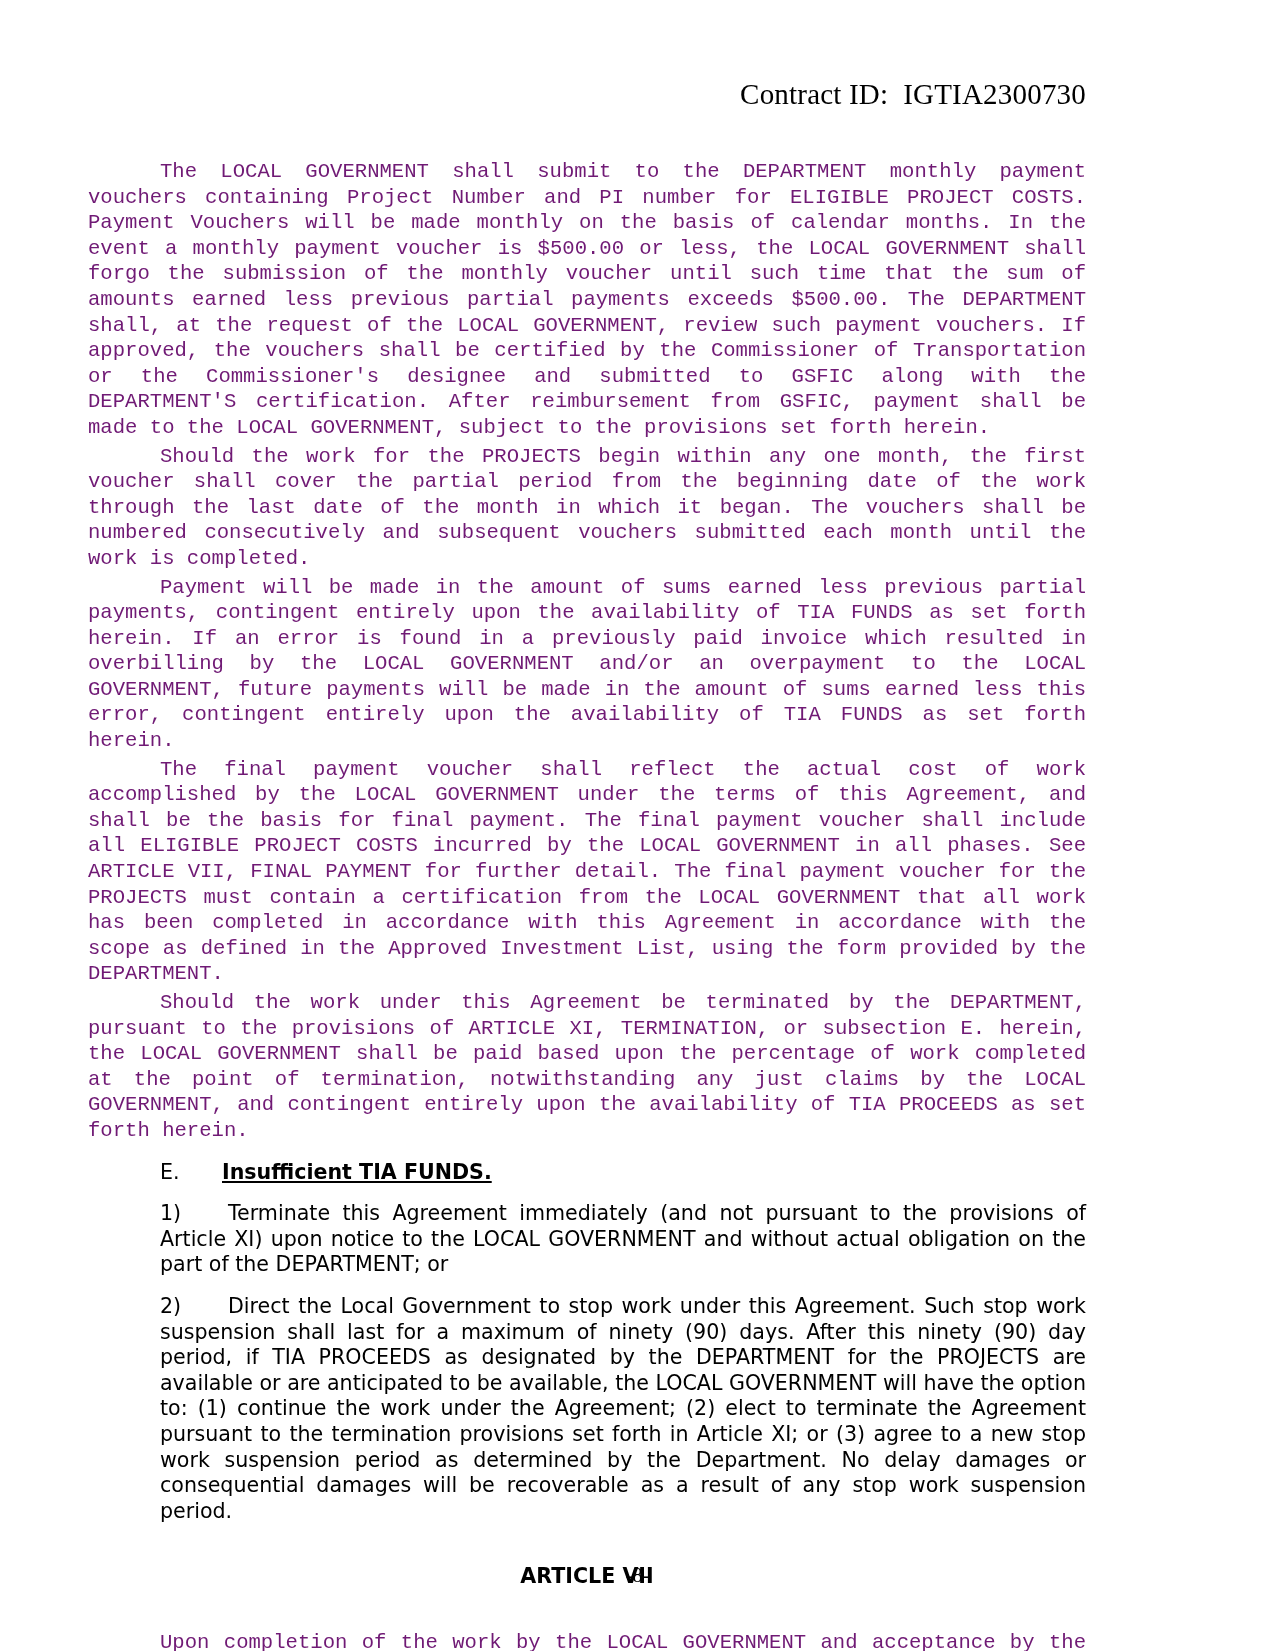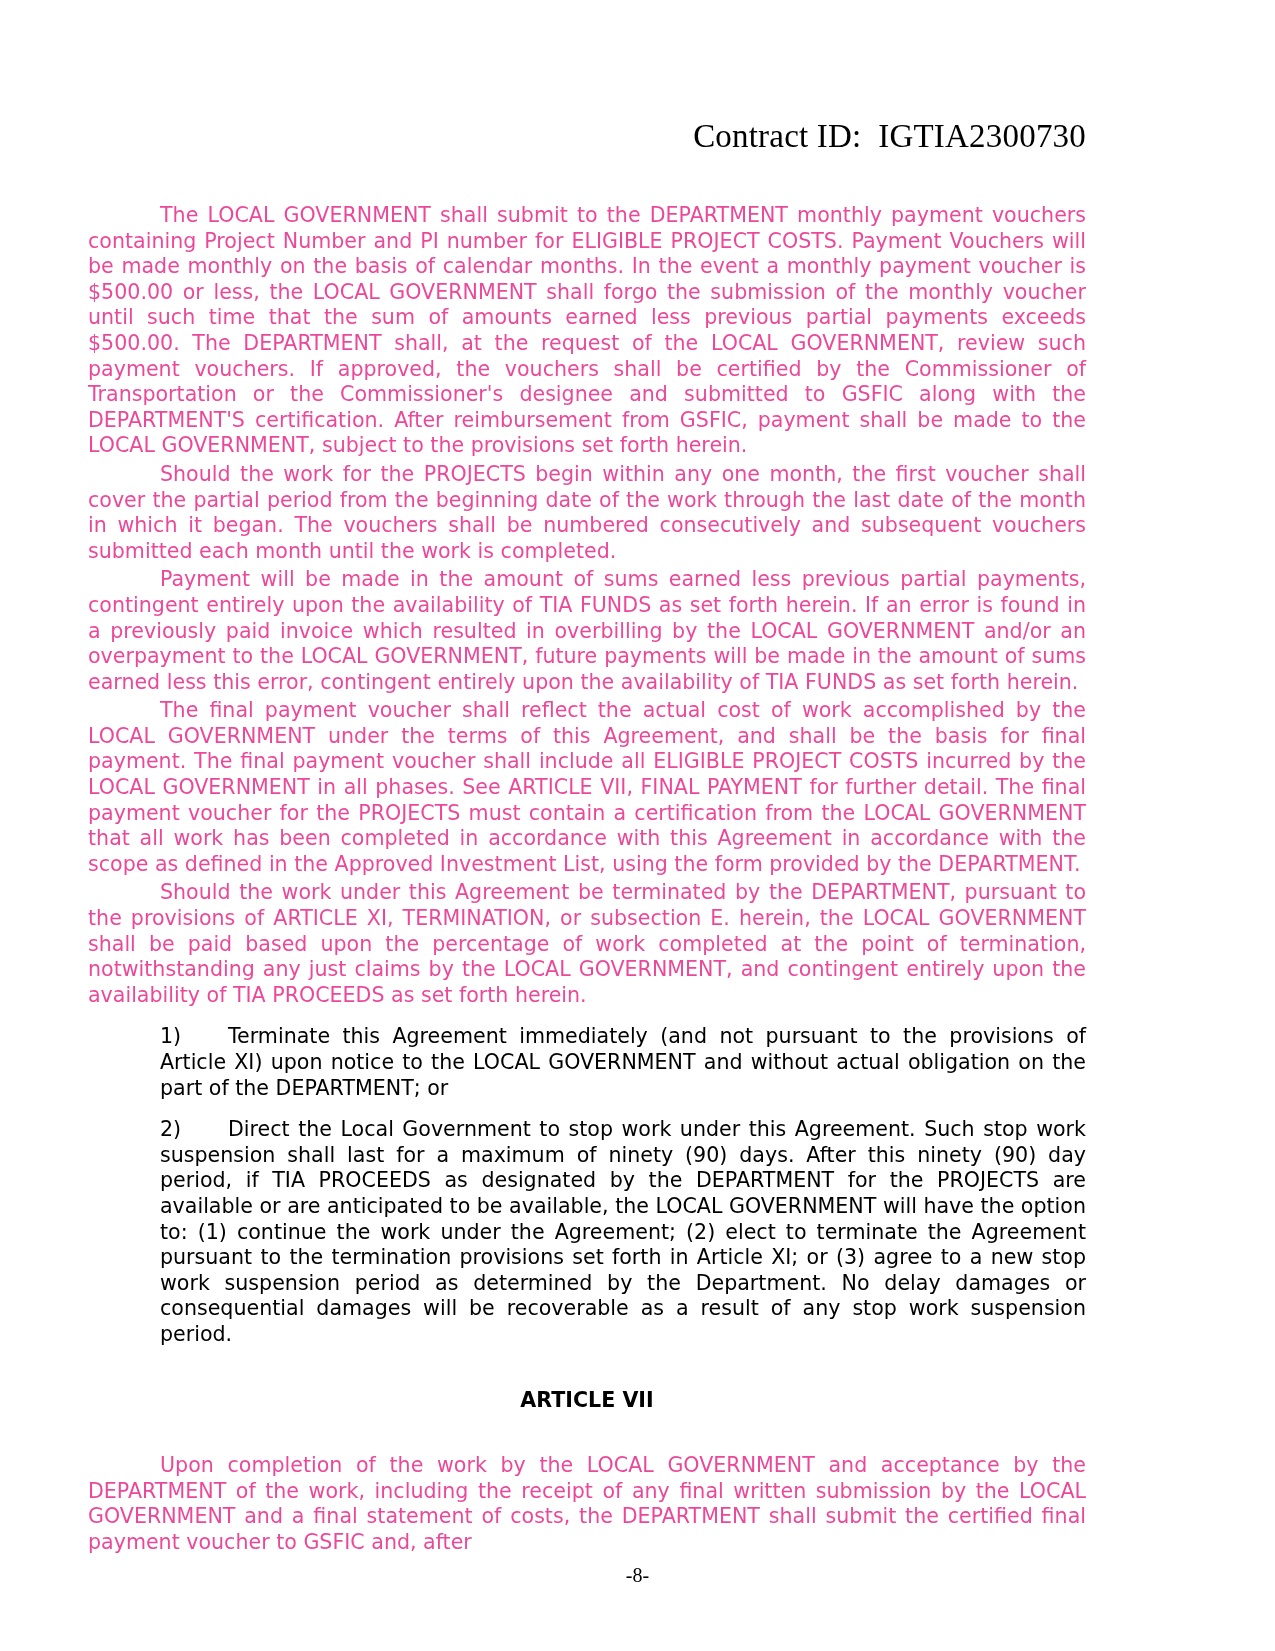--- a/index.html
+++ b/index.html
@@ -19,36 +19,37 @@
     overflow: hidden;
   }
   .content {
     position: absolute;
     left: 88px;
     top: 0;
     width: 998px;
   }
   .contract-id {
     font-family: "Liberation Serif", serif;
-    font-size: 33px;
+    font-size: 29px;
     color: #000000;
     text-align: right;
     letter-spacing: 0.2px;
-    padding-top: 118px;
+    padding-top: 78px;
     white-space: pre;
   }
   .body-text {
     font-size: 20.6px;
     line-height: 25.6px;
-    color: #ec4899;
+    color: #701a75;
     text-align: justify;
     text-justify: inter-word;
     margin: 0;
     -webkit-hyphens: none;
     hyphens: none;
+    font-family: Liberation Mono, monospace;
   }
   .para {
     text-indent: 72px;
     margin-top: 0;
   }
   .para + .para {
     margin-top: 3px;
   }
   .first-para {
     margin-top: 48px;
@@ -128,20 +129,23 @@
     <p class="body-text para first-para">The LOCAL GOVERNMENT shall submit to the DEPARTMENT monthly payment vouchers containing Project Number and PI number for ELIGIBLE PROJECT COSTS. Payment Vouchers will be made monthly on the basis of calendar months.  In the event a monthly payment voucher is $500.00 or less, the LOCAL GOVERNMENT shall forgo the submission of the monthly voucher until such time that the sum of amounts earned less previous partial payments exceeds $500.00.  The DEPARTMENT shall, at the request of the LOCAL GOVERNMENT, review such payment vouchers.  If approved, the vouchers shall be certified by the Commissioner of Transportation or the Commissioner's designee and submitted to GSFIC along with the DEPARTMENT'S certification.   After reimbursement from GSFIC, payment shall be made to the LOCAL GOVERNMENT, subject to the provisions set forth herein.</p>
 
     <p class="body-text para">Should the work for the PROJECTS begin within any one month, the first voucher shall cover the partial period from the beginning date of the work through the last date of the month in which it began. The vouchers shall be numbered consecutively and subsequent vouchers submitted each month until the work is completed.</p>
 
     <p class="body-text para">Payment will be made in the amount of sums earned less previous partial payments, contingent entirely upon the availability of TIA FUNDS as set forth herein.  If an error is found in a previously paid invoice which resulted in overbilling by the LOCAL GOVERNMENT and/or an overpayment to the LOCAL GOVERNMENT, future payments will be made in the amount of sums earned less this error, contingent entirely upon the availability of TIA FUNDS as set forth herein.</p>
 
     <p class="body-text para">The final payment voucher shall reflect the actual cost of work accomplished by the LOCAL GOVERNMENT under the terms of this Agreement, and shall be the basis for final payment.   The final payment voucher shall include all ELIGIBLE PROJECT COSTS incurred by the LOCAL GOVERNMENT in all phases.  See ARTICLE VII, FINAL PAYMENT for further detail.  The final payment voucher for the PROJECTS must contain a certification from the LOCAL GOVERNMENT that all work has been completed in accordance with this Agreement in accordance with the scope as defined in the Approved Investment List, using the form provided by the DEPARTMENT.</p>
 
     <p class="body-text para">Should the work under this Agreement be terminated by the DEPARTMENT, pursuant to the provisions of ARTICLE XI, TERMINATION, or subsection E. herein, the LOCAL GOVERNMENT shall be paid based upon the percentage of work completed at the point of termination, notwithstanding any just claims by the LOCAL GOVERNMENT, and contingent entirely upon the availability of TIA PROCEEDS as set forth herein.</p>
 
+    <div class="heading-row">
+      <span class="heading-letter">E.</span><span class="heading-title">Insufficient TIA FUNDS.</span>
+    </div>
 
 
     <div class="numbered">
       <span class="marker">1)</span>
       <span class="num-body">Terminate this Agreement immediately (and not pursuant to the provisions of Article XI) upon notice to the LOCAL GOVERNMENT and without actual obligation on the part of the DEPARTMENT; or</span>
     </div>
 
     <div class="numbered">
       <span class="marker">2)</span>
       <span class="num-body">Direct the Local Government to stop work under this Agreement.  Such stop work suspension shall last for a maximum of ninety (90) days.  After this ninety (90) day period, if TIA PROCEEDS as designated by the DEPARTMENT for the PROJECTS are available or are anticipated to be available, the LOCAL GOVERNMENT will have the option to:  (1) continue the work under the Agreement; (2) elect to terminate the Agreement pursuant to the termination provisions set forth in Article XI; or (3) agree to a new stop work suspension period as determined by the Department.  No delay damages or consequential damages will be recoverable as a result of any stop work suspension period.</span>

